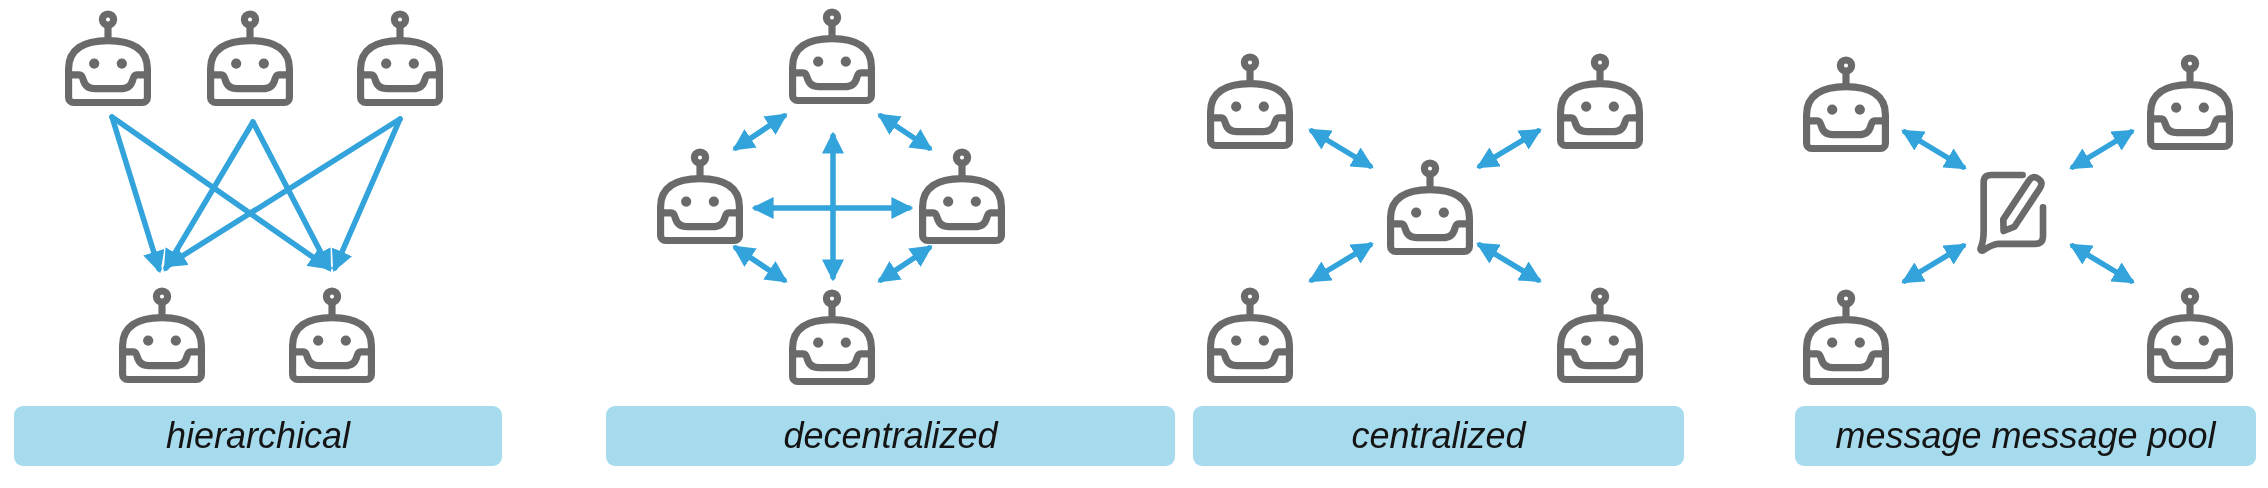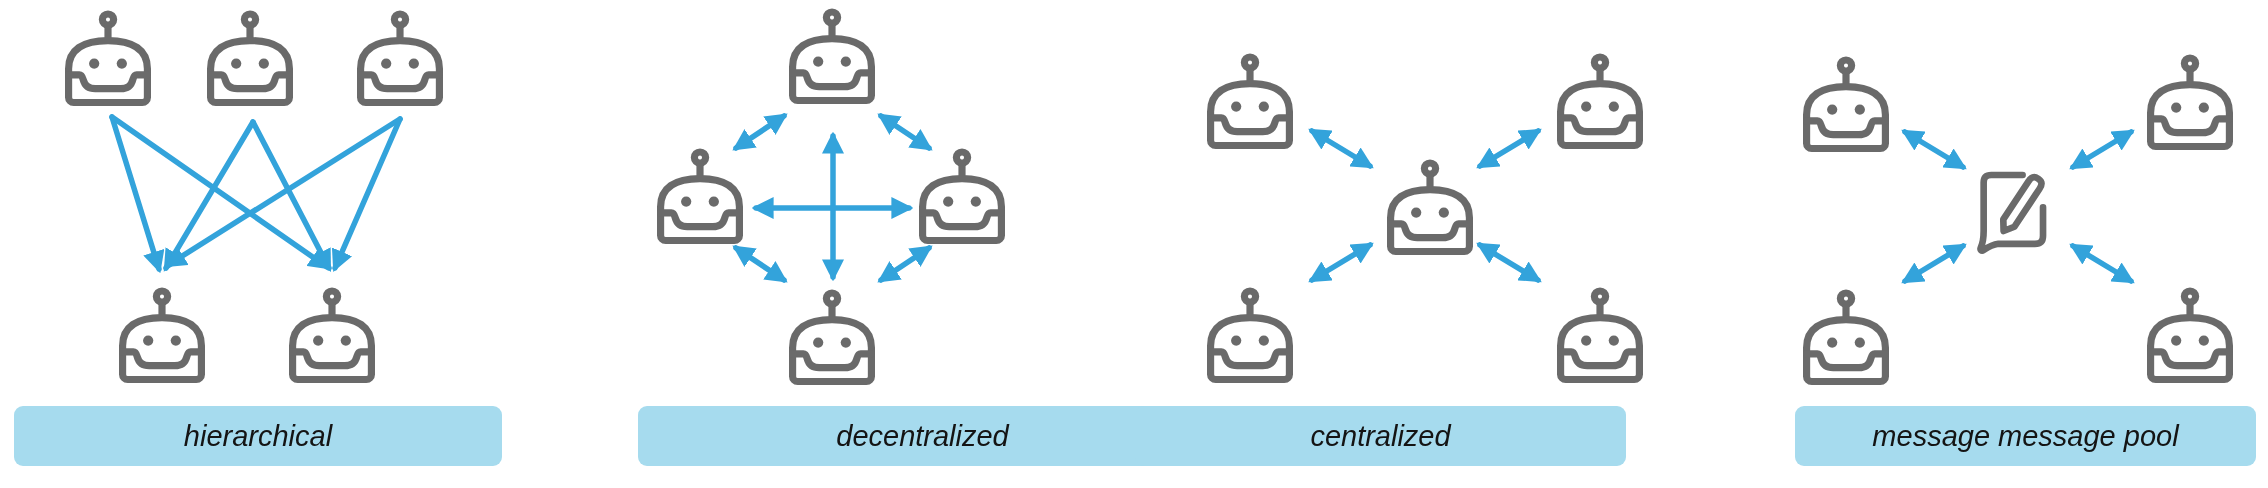--- a/index.html
+++ b/index.html
@@ -11,21 +11,21 @@
   html,body{margin:0;padding:0;background:#ffffff;}
   #canvas{position:relative;width:2268px;height:488px;background:#fff;overflow:hidden;
           font-family:"Liberation Sans",sans-serif;}
   #diagram{position:absolute;left:0;top:0;}
   .ln{fill:none;stroke:var(--gray);stroke-width:7;stroke-linecap:round;stroke-linejoin:round;}
   .dot{fill:var(--gray);stroke:none;}
   .arrow{stroke:var(--blue);stroke-width:5.5;stroke-linecap:round;fill:none;}
   #ah path{fill:var(--blue);}
   .label-bar{position:absolute;top:406px;height:60px;background:var(--bar);border-radius:9px;
              display:flex;align-items:center;justify-content:center;}
-  .label-bar span{font-style:italic;font-size:29px;color:var(--bartext);white-space:nowrap;}
+  .label-bar span{font-style:italic;font-size:36px;color:var(--bartext);white-space:nowrap;}
 </style>
 </head>
 <body>
 
 <div id="canvas">
 
   <svg id="diagram" width="2268" height="488" viewBox="0 0 2268 488" aria-hidden="true">
     <defs>
       <marker id="ah" viewBox="0 0 10 10" refX="8" refY="5" markerWidth="4" markerHeight="4" orient="auto-start-reverse">
         <path d="M0,0 L10,5 L0,10 Z"></path>
@@ -96,23 +96,23 @@
         <line x1="1905" y1="132" x2="1963" y2="167" class="arrow" marker-end="url(#ah)" marker-start="url(#ah)"></line>
         <line x1="2131" y1="132" x2="2073" y2="167" class="arrow" marker-end="url(#ah)" marker-start="url(#ah)"></line>
         <line x1="1905" y1="281" x2="1963" y2="246" class="arrow" marker-end="url(#ah)" marker-start="url(#ah)"></line>
         <line x1="2131" y1="281" x2="2073" y2="246" class="arrow" marker-end="url(#ah)" marker-start="url(#ah)"></line>
       </g>
     </svg>
 
   <div class="label-bar" id="bar0" style="left: 14px; width: 488px;">
     <span>hierarchical</span>
   </div>
-  <div class="label-bar" id="bar1" style="left: 638px; width: 569px;">
+  <div class="label-bar" id="bar1" style="left: 606px; width: 569px;">
     <span>decentralized</span>
   </div>
-  <div class="label-bar" id="bar2" style="left: 1135px; width: 491px;">
+  <div class="label-bar" id="bar2" style="left: 1193px; width: 491px;">
     <span>centralized</span>
   </div>
   <div class="label-bar" id="bar3" style="left: 1795px; width: 461px;">
     <span>message message pool</span>
   </div>
 
 </div>
 
 </body></html>

